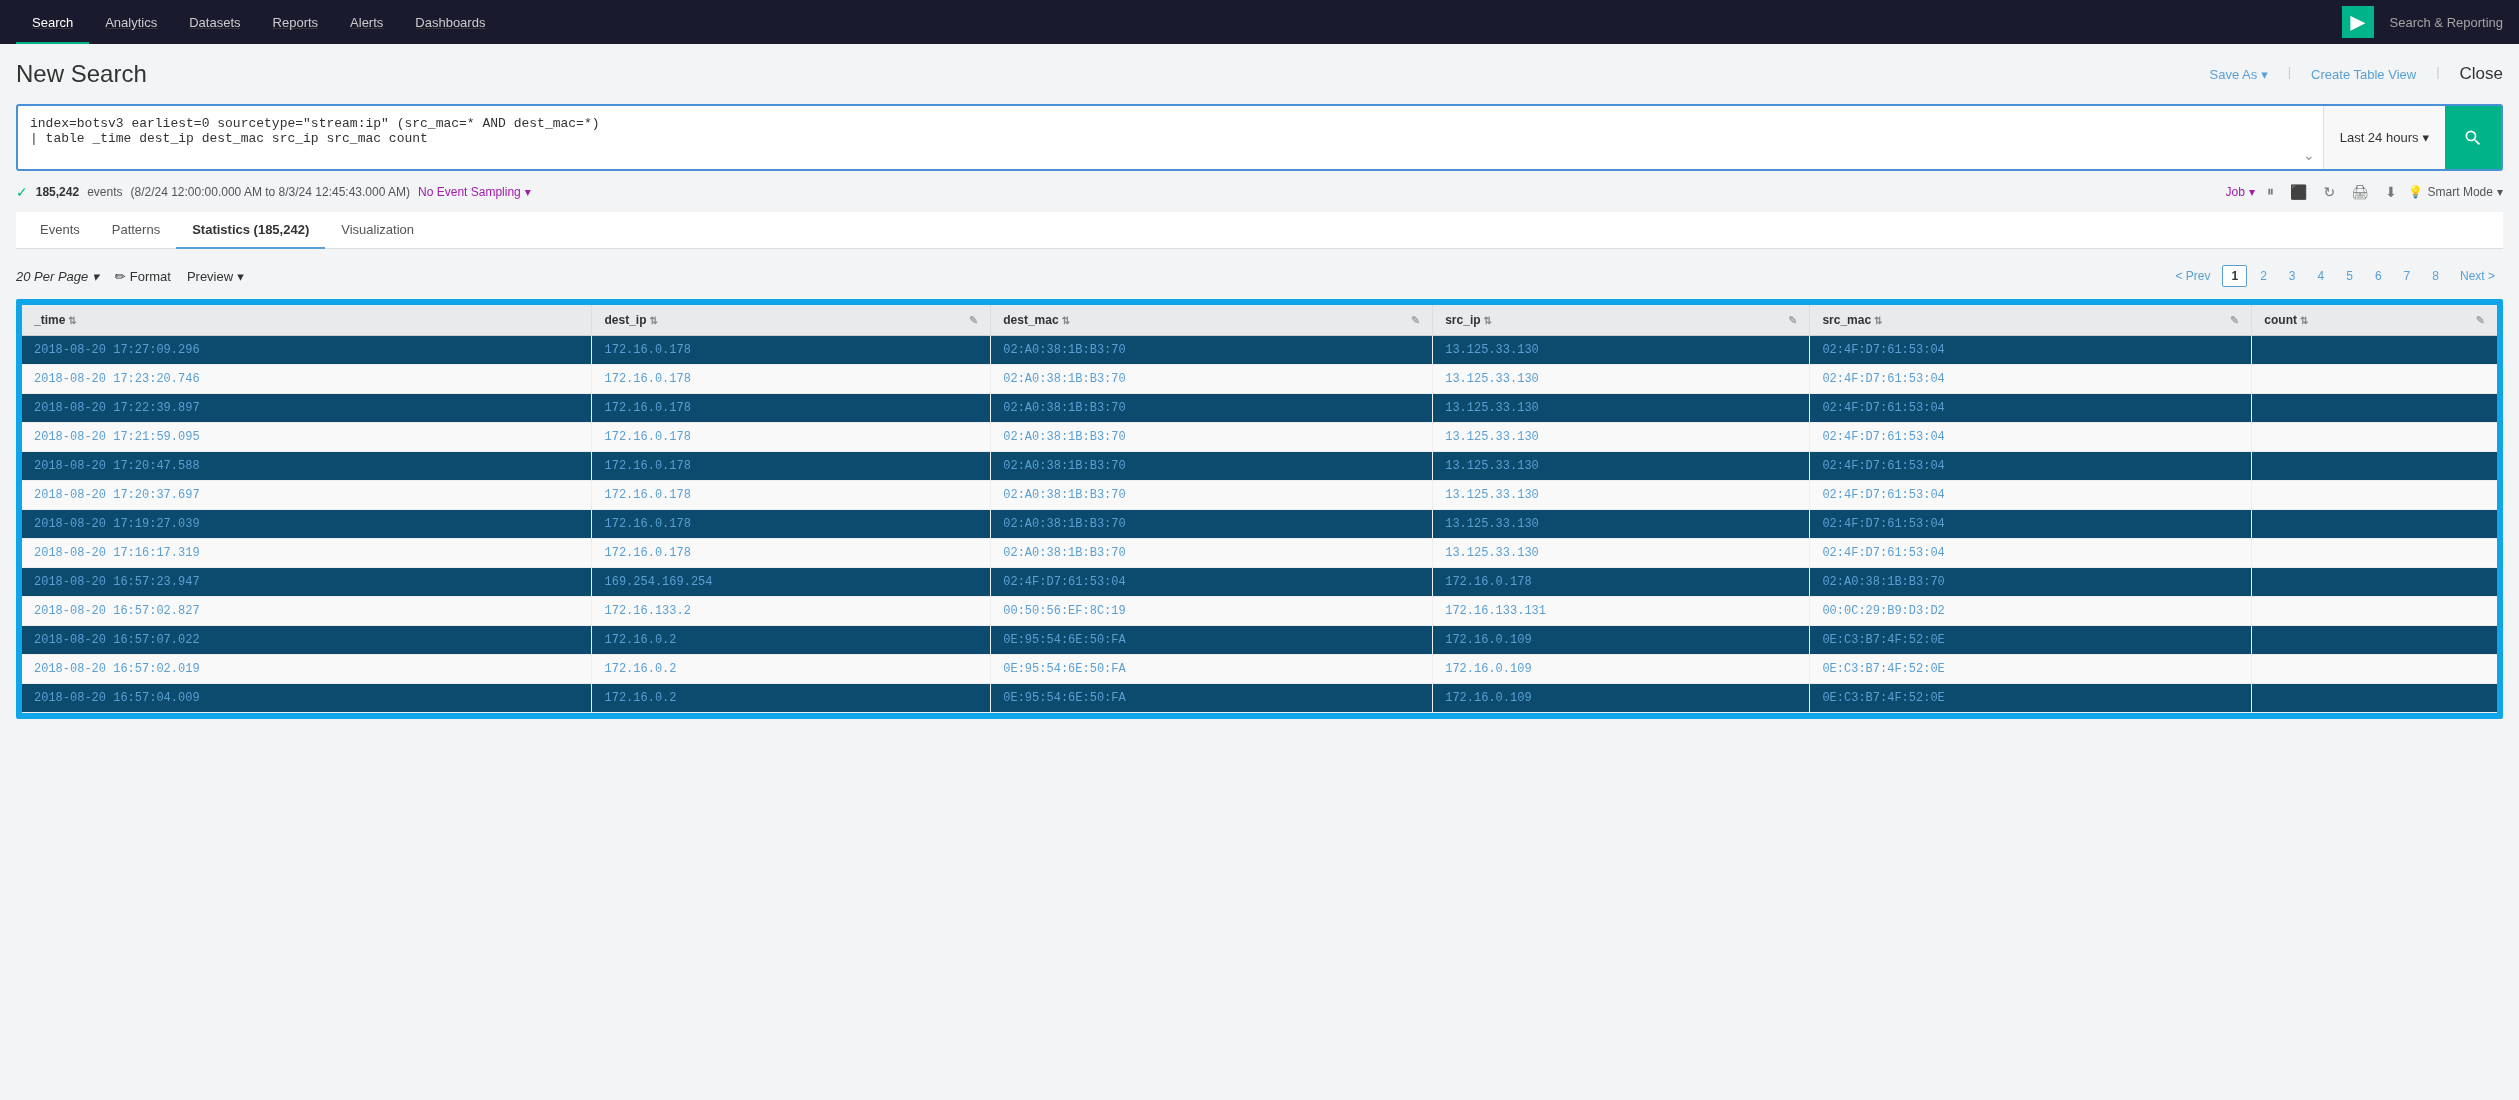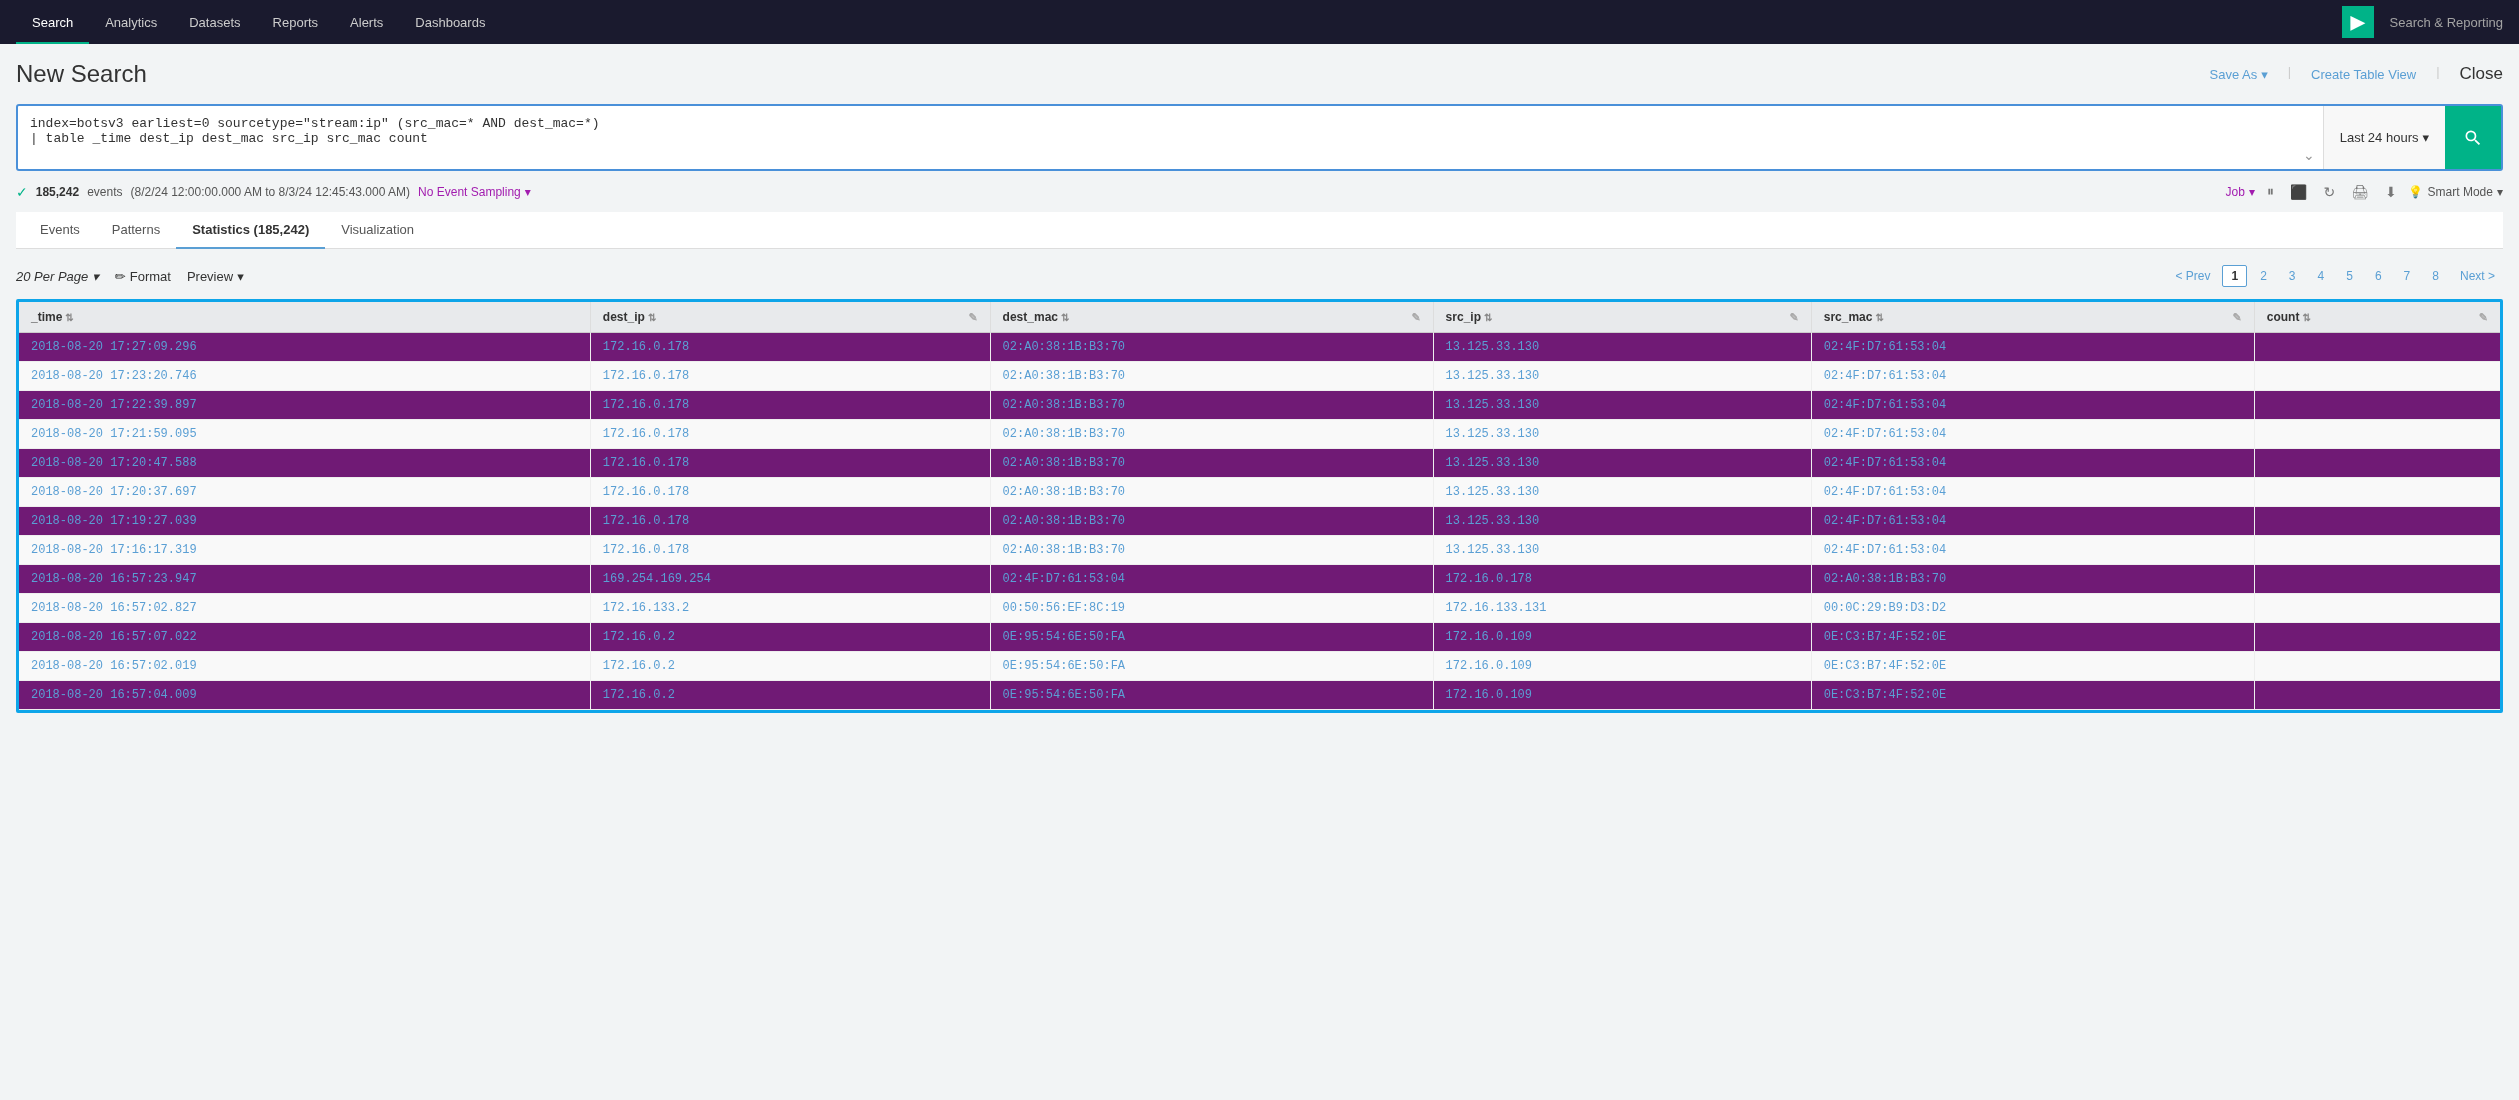--- a/index.html
+++ b/index.html
@@ -6,21 +6,21 @@
     body { font-family: "Helvetica Neue", Arial, sans-serif; font-size: 13px; background: #f2f4f5; color: #333; }
 
     
     .top-nav {
       background: #1a1a2e;
       display: flex;
       align-items: center;
       height: 44px;
       padding: 0 16px;
     }
-    .nav-items { display: flex; align-items: center; gap: 0; flex: 1; }
+    .nav-items { display: flex; align-items: center; gap: 0; flex: 1; text-decoration: underline; }
     .nav-item {
       color: #ccc;
       font-size: 13px;
       padding: 0 16px;
       height: 44px;
       display: flex;
       align-items: center;
       cursor: pointer;
       text-decoration: none;
       position: relative;
@@ -220,22 +220,22 @@
     .page-num-btn {
       background: none; border: 1px solid transparent; cursor: pointer; font-size: 12px;
       color: #5a9fd4; padding: 3px 8px; border-radius: 2px;
     }
     .page-num-btn.active {
       background: #fff; border-color: #5a9fd4; color: #333; font-weight: 600;
     }
 
     
     .data-table-container {
-      background: #701a75;
-      border: 3px solid #0ea5e9;
+      background: #0c4a6e;
+      border: 6px solid #0ea5e9;
       border-radius: 2px;
       overflow: auto;
     }
     .data-table {
       width: 100%;
       border-collapse: collapse;
       font-size: 12px;
     }
     .data-table thead tr {
       background: #e8eaec;

